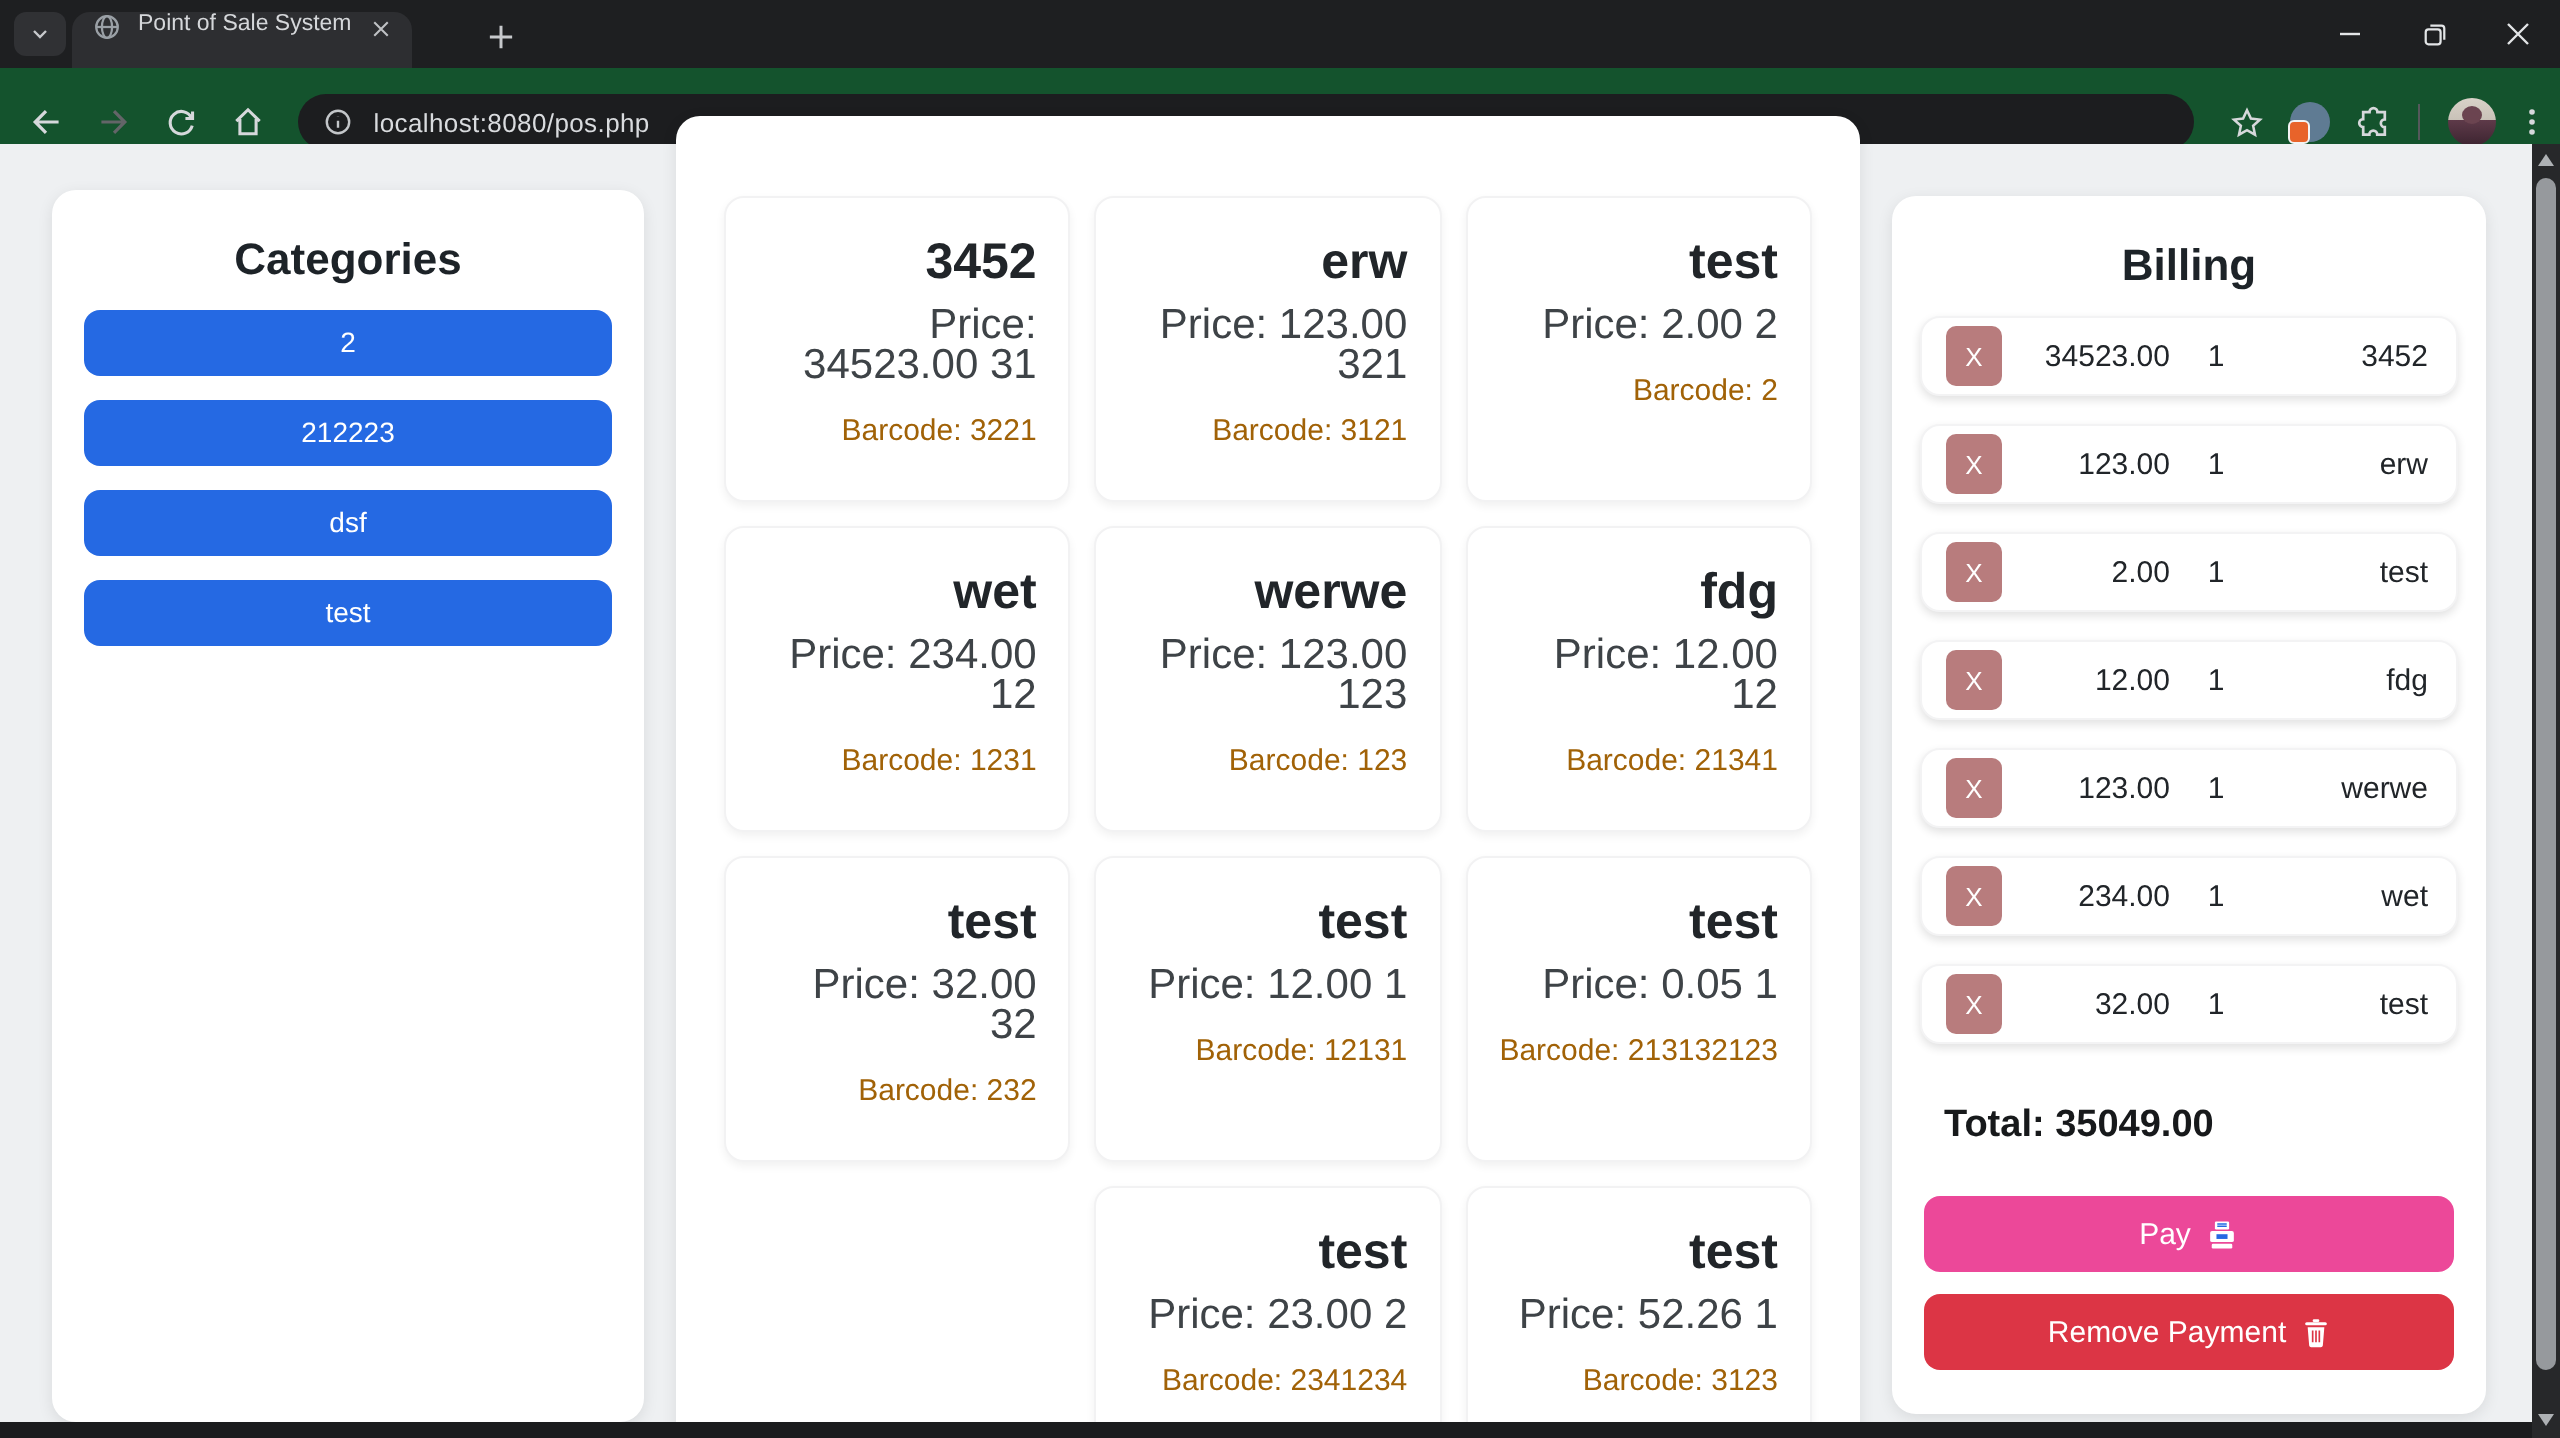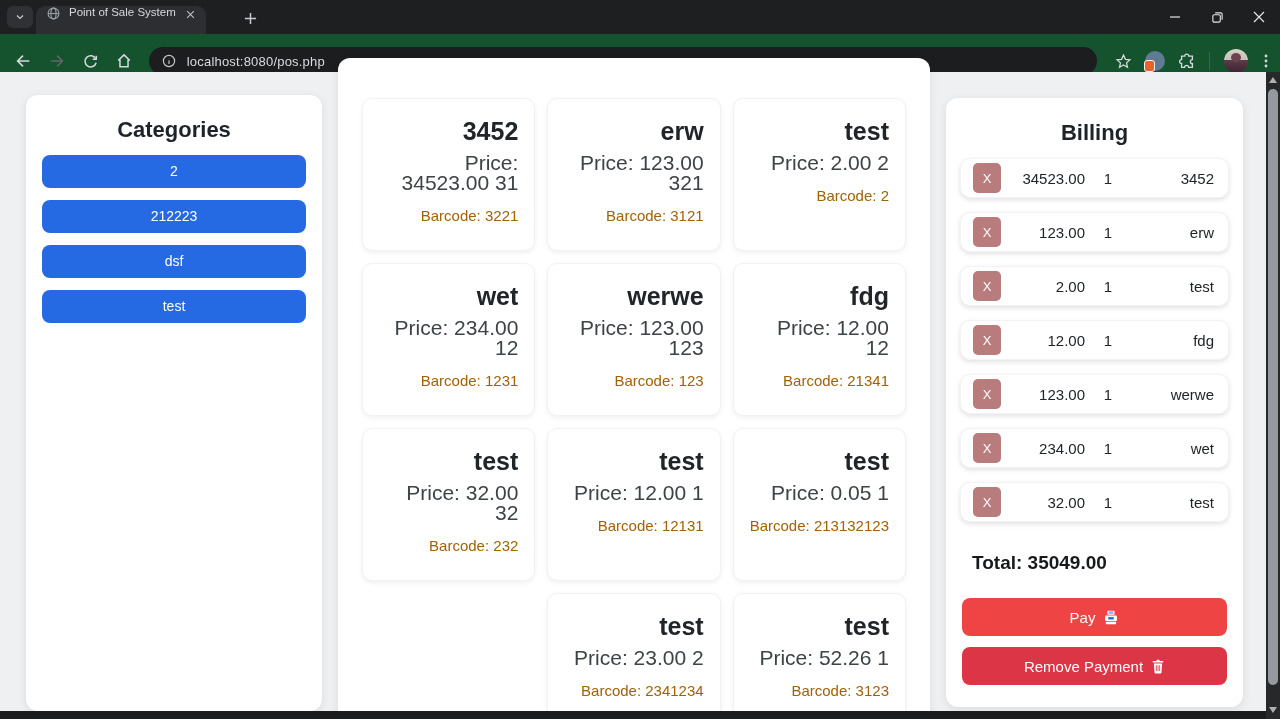--- a/index.html
+++ b/index.html
@@ -63,21 +63,21 @@
     border:1px solid #f3f3f4; border-radius:10px; box-shadow:0 2px 5px rgba(0,0,0,.12); }
   .x-btn { width:28px; height:30px; border:none; border-radius:5px; background:#b87c7d; color:#fff;
     font-size:13px; font-family:inherit; cursor:pointer; }
   .b-price { text-align:right; font-size:15px; color:#212529; }
   .b-qty { text-align:center; font-size:15px; color:#212529; }
   .b-name { text-align:right; font-size:15px; color:#212529; }
   .total-line { margin-top:30px; padding-left:12px; font-size:19px; font-weight:700; color:#17191b; }
   .pay-btn, .remove-btn { display:flex; align-items:center; justify-content:center; gap:8px;
     width:calc(100% - 4px); margin:0 2px; height:38px; border:none; border-radius:8px;
     color:#fff; font-size:15px; font-family:inherit; cursor:pointer; }
-  .pay-btn { margin-top:24px; background:#ef4444; }
+  .pay-btn { margin-top:24px; background:#ec4899; }
   .remove-btn { margin-top:11px; background:#dc3545; }
 
   
   .scrollbar { position:absolute; right:0; top:72px; width:14px; height:647px; background:#27282a; z-index:8; }
   .sb-up, .sb-down { position:absolute; left:0; width:14px; height:14px; display:flex; align-items:center; justify-content:center; color:#aeb1b4; }
   .sb-up { top:1px; } .sb-down { bottom:2px; }
   .sb-thumb { position:absolute; left:2px; top:17px; width:10px; height:596px; border-radius:6px; background:#96999d; }
   .bottom-strip { position:absolute; left:0; bottom:0; width:1266px; height:8px; background:#1b1c1e; z-index:9; }
 
   svg { display:block; }

